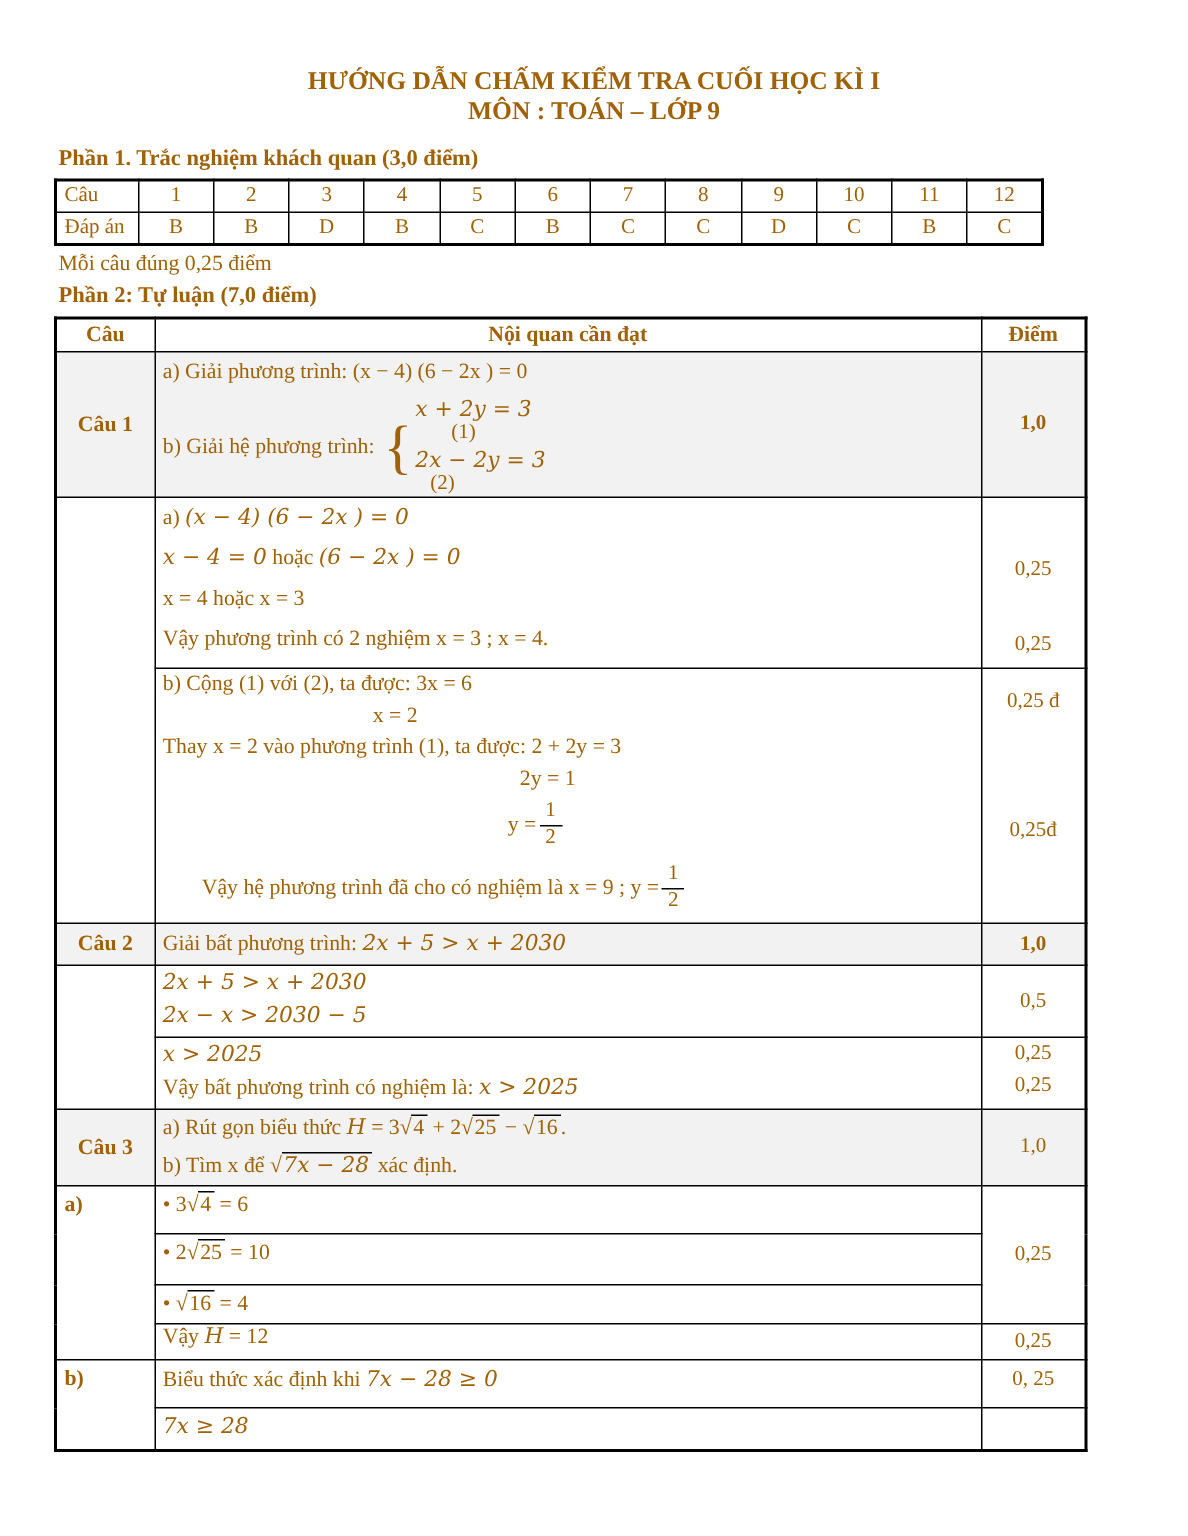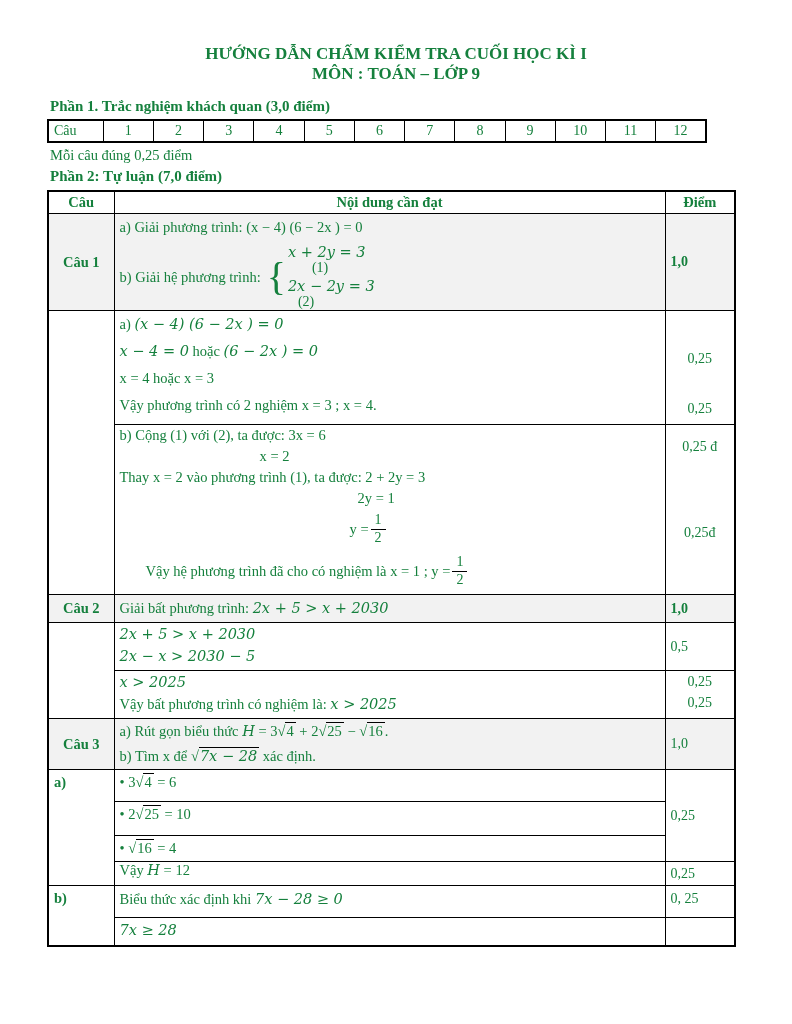--- a/index.html
+++ b/index.html
@@ -1,42 +1,42 @@
 <!DOCTYPE html>
 <html><head>
 <meta charset="utf-8">
 <style>
   html,body{margin:0;padding:0;background:#e8e8e8;}
   .page{
     position:relative;
     width:792px;height:1024px;
     background:#ffffff;
     font-family:"Liberation Serif", serif;
-    color:#15803d;
+    color:#a16207;
     overflow:hidden;
   }
   .title-block{ text-align:center; padding-top:44px; font-weight:bold; font-size:17px; line-height:20px; }
-  .content{ margin-left:47px; width:615px; }
+  .content{ margin-left:36px; width:615px; }
   .sec-heading{ font-weight:bold; font-size:15px; margin:14px 0 4px 3px; }
   .sec-heading2{ font-weight:bold; font-size:15px; margin:4px 0 5px 3px; }
   .note{ font-size:14.5px; margin:4px 0 0 3px; }
 
   
   table{ border-collapse:collapse; }
   .t1{ width:660px; table-layout:fixed; border:2px solid #000; margin-top:2px; }
   .t1 td{ border:1px solid #000; font-size:14px; height:20px; text-align:center; padding:0 2px; overflow:hidden; }
   .t1 td.lbl{ text-align:left; padding-left:5px; }
 
   
   .t2{ width:687px; table-layout:fixed; border:2px solid #000; margin-top:3px; }
   .t2 td{ border:1px solid #000; font-size:14.5px; padding:0 5px; vertical-align:top; overflow:hidden; }
   .t2 td.hdr{ font-weight:bold; text-align:center; vertical-align:middle; padding:2px; }
   .t2 td.cau{ font-weight:bold; text-align:center; vertical-align:middle; }
   .t2 td.sublabel{ font-weight:bold; text-align:left; vertical-align:top; padding-top:4px; }
-  .t2 td.diem{ text-align:left; vertical-align:middle; font-size:14px; }
+  .t2 td.diem{ text-align:center; vertical-align:middle; font-size:14px; }
   .t2 td.diem.bold{ font-weight:bold; }
   .t2 tr.shade td{ background:#f2f2f2; }
   .t2 td.rel{ position:relative; }
   .pt{ position:absolute; left:0; width:100%; text-align:center; font-size:14px; }
 
   .math{ font-style:italic; font-family:"DejaVu Serif", serif; font-size:14.5px; }
   .line{ line-height:22px; }
 
   
   .frac{ display:inline-block; vertical-align:middle; text-align:center; line-height:1.05; font-size:14px; margin:0 2px; }
@@ -93,37 +93,52 @@
         <td>4</td>
         <td>5</td>
         <td>6</td>
         <td>7</td>
         <td>8</td>
         <td>9</td>
         <td>10</td>
         <td>11</td>
         <td>12</td>
       </tr>
+      <tr>
+        <td class="lbl">Đáp án</td>
+        <td>B</td>
+        <td>B</td>
+        <td>D</td>
+        <td>B</td>
+        <td>C</td>
+        <td>B</td>
+        <td>C</td>
+        <td>C</td>
+        <td>D</td>
+        <td>C</td>
+        <td>B</td>
+        <td>C</td>
+      </tr>
     </tbody>
       </table>
 
     <div class="note">Mỗi câu đúng 0,25 điểm</div>
     <div class="sec-heading2">Phần 2: Tự luận (7,0 điểm)</div>
 
     <table class="t2">
       <colgroup>
         <col style="width:66px">
           <col style="width:551px">
           <col style="width:70px">
       </colgroup>
 
       <tbody>
           <tr style="height:22px">
         <td class="hdr">Câu</td>
-        <td class="hdr">Nội dung cần đạt</td>
+        <td class="hdr">Nội quan cần đạt</td>
         <td class="hdr">Điểm</td>
       </tr>
 
       <tr class="shade" style="height:84px">
         <td class="cau">Câu 1</td>
         <td>
           <div class="line" style="margin-top:2px">a) Giải phương trình:  (x − 4) (6 − 2x ) = 0</div>
           <div style="margin-top:6px; display:flex; align-items:center;">
             <span>b) Giải hệ phương trình:</span>
             <span class="sys">
@@ -165,21 +180,21 @@
           <div class="solb-line">Thay x = 2 vào phương trình (1), ta được: 2 + 2y = 3</div>
           <div class="solb-line ind-2y">2y = 1</div>
           <div class="ind-y" style="margin-top:4px">
             <span>y  = </span>
             <span class="frac">
                   <span class="num">1</span>
                   <span class="den">2</span>
                 </span>
           </div>
           <div class="ind-vay">
-            <span>Vậy hệ phương trình đã cho có nghiệm là x = 1 ; y  = </span>
+            <span>Vậy hệ phương trình đã cho có nghiệm là x = 9 ; y  = </span>
             <span class="frac">
                   <span class="num">1</span>
                   <span class="den">2</span>
                 </span>
           </div>
         </td>
         <td class="rel">
           <div class="pt" style="top:14px">0,25 đ</div>
           <div class="pt" style="top:100px">0,25đ</div>
         </td>

